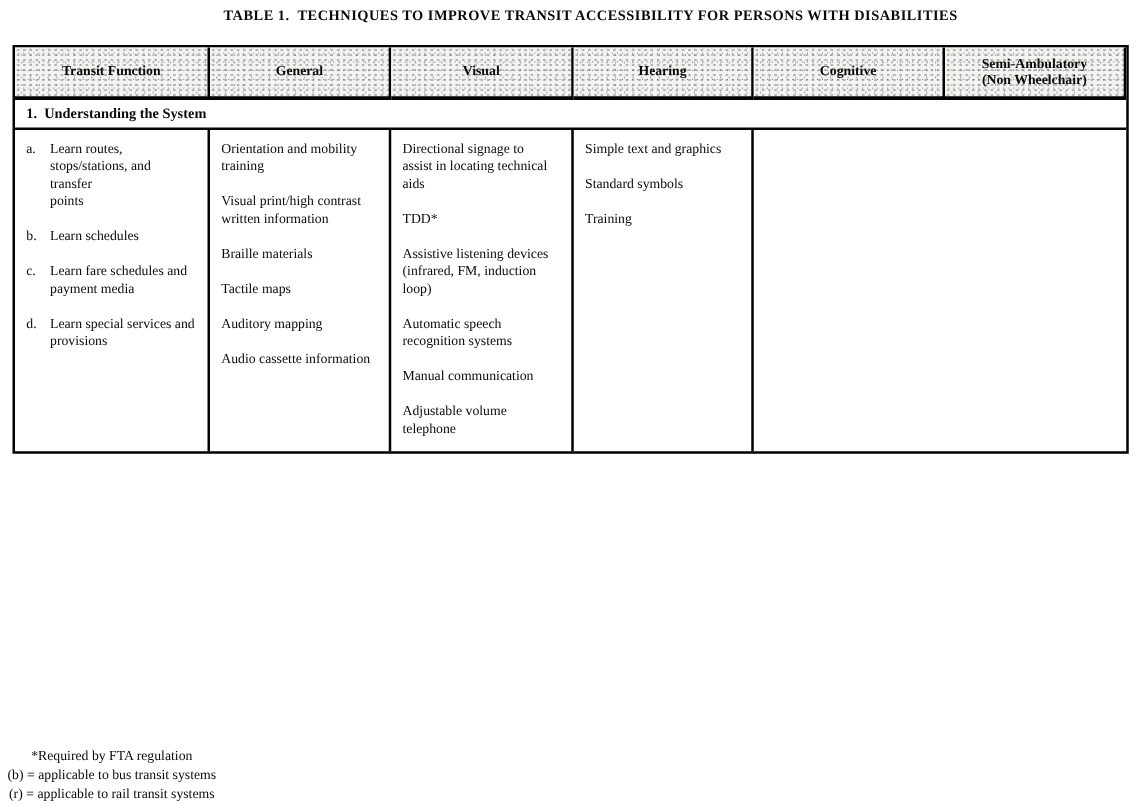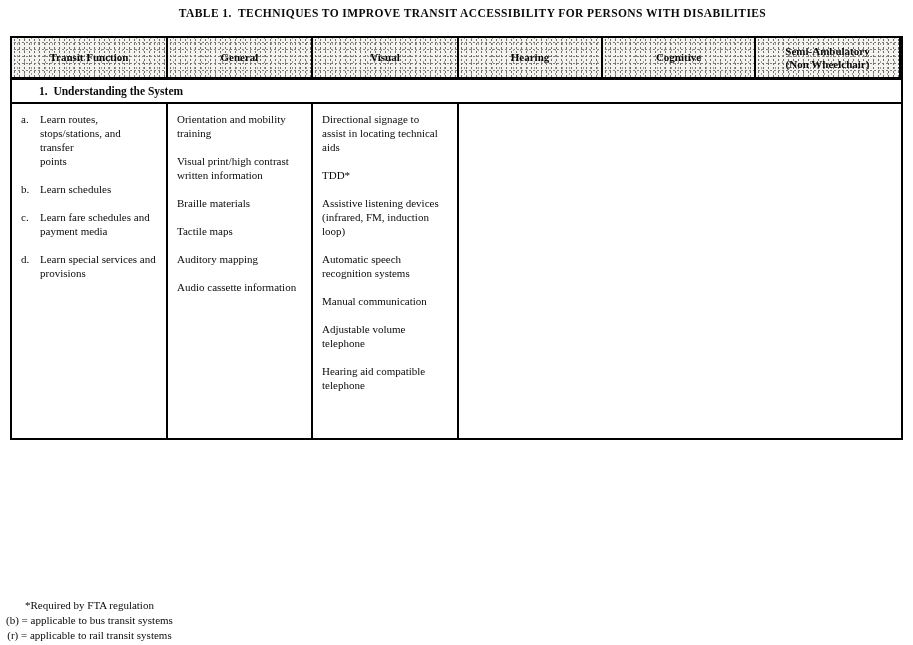--- a/index.html
+++ b/index.html
@@ -6,21 +6,21 @@
   body{
     width:913px;height:645px;position:relative;background:#ffffff;
     font-family:"Liberation Serif","DejaVu Serif",serif;color:#0a0a0a;
     overflow:hidden;
   }
   .page-title{
     position:absolute;top:7px;left:16px;width:913px;text-align:center;
     font-size:11.5px;font-weight:bold;letter-spacing:0.4px;white-space:pre-wrap;
   }
   .doc-table{
-    position:absolute;left:10px;top:36px;width:893px;height:404px;
+    position:absolute;left:10px;top:36px;width:893px;height:327px;
     border:2px solid #000;box-sizing:border-box;background:#fff;
     display:grid;
     grid-template-columns:156px 145px 146px 144px 153px 145px;
     grid-template-rows:42px 24px 1fr;
   }
   .hcell{
     border-right:2px solid #000;border-bottom:3px solid #000;
     box-sizing:border-box;
     display:flex;align-items:center;justify-content:center;text-align:center;
     font-weight:bold;font-size:11px;line-height:13px;white-space:pre-line;
@@ -32,21 +32,21 @@
     background-size:5px 4px,7px 6px,4px 7px;
     background-position:0 0,2px 3px,1px 1px;
     padding:2px;
   }
   .hcell:last-child{border-right:none;}
   .hcell .hlabel{background:transparent;padding:0 2px;}
   .section-row{
     grid-column:1 / span 6;
     border-bottom:2px solid #000;box-sizing:border-box;
     font-weight:bold;font-size:11.5px;
-    display:flex;align-items:center;padding-left:27px;white-space:pre-wrap;
+    display:flex;align-items:center;padding-left:9px;white-space:pre-wrap;
   }
   .bcell{
     border-right:2px solid #000;box-sizing:border-box;
     font-size:11px;line-height:14px;
     padding:8px 6px 0 9px;overflow:hidden;
   }
   .bcell:last-child{border-right:none;}
   .bcell p{margin:0 0 14px 0;white-space:pre-line;}
   .tf-item{display:flex;margin:0 0 14px 0;}
   .tf-label{flex:0 0 19px;}
@@ -119,20 +119,25 @@
 loop)</p>
     <p>Automatic speech
 recognition systems</p>
     <p>Manual communication</p>
     <p>Adjustable volume
 telephone</p>
     <p>Hearing aid compatible
 telephone</p>
   </div>
 
+  <div class="bcell">
+    <p>Simple text and graphics</p>
+    <p>Standard symbols</p>
+    <p>Training</p>
+  </div>
 
   <div class="bcell"></div>
 
 </div>
 
 <div class="footnotes">
   <div>*Required by FTA regulation</div>
   <div>(b) = applicable to bus transit systems</div>
   <div>(r) = applicable to rail transit systems</div>
 </div>

